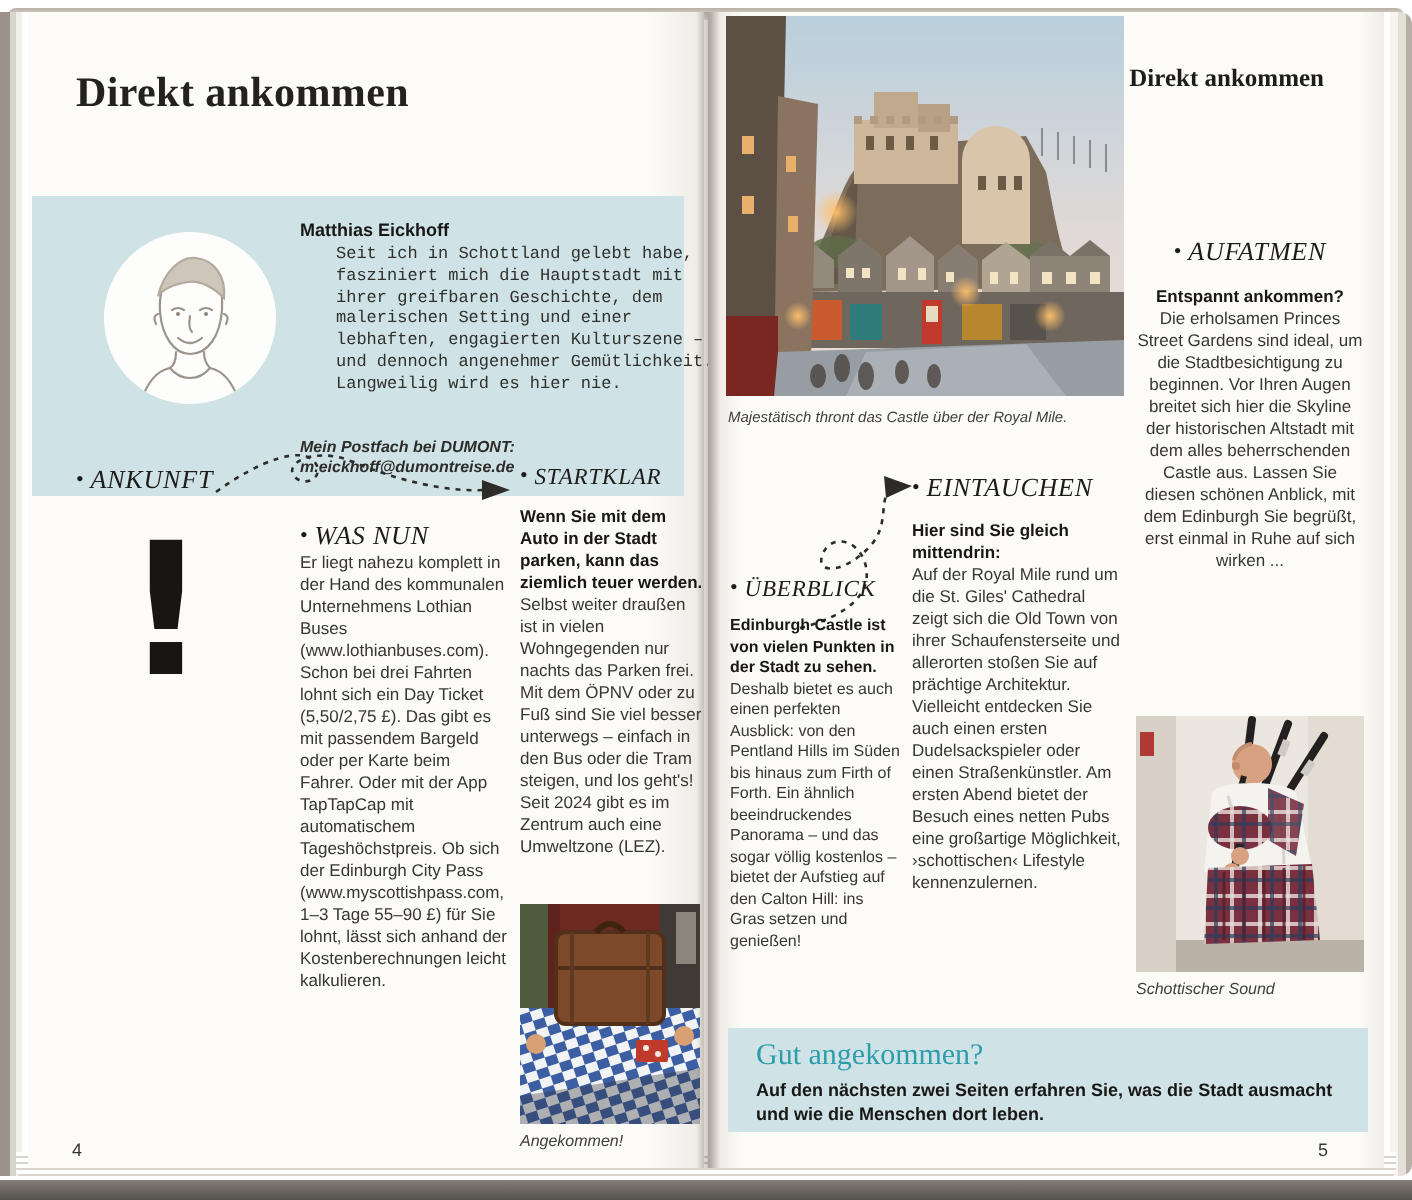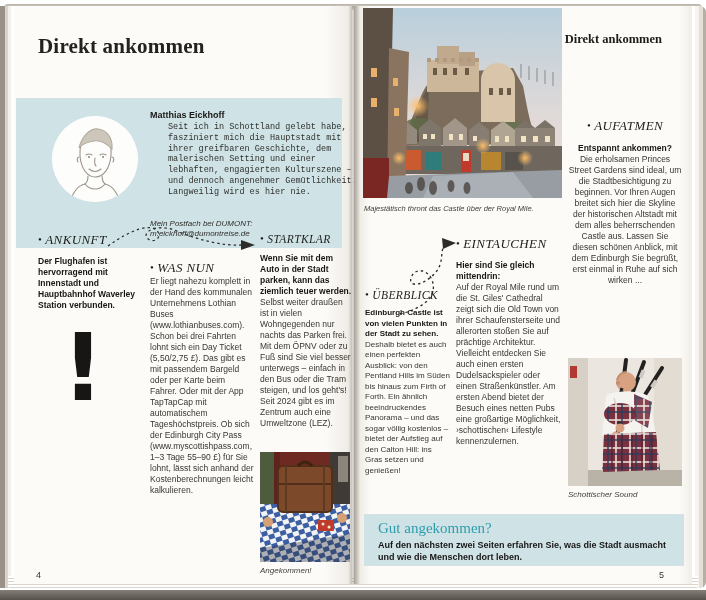--- a/index.html
+++ b/index.html
@@ -31,21 +31,21 @@
   .kicker .bullet{font-style:normal;font-size:11px;vertical-align:1px;margin-right:3px;}
   .kicker-sm{font-size:11.5px;}
   .lead{font-size:8.5px;font-weight:700;line-height:11px;color:#181715;}
   .bodytext{font-size:8.5px;line-height:11px;color:#39362f;hyphens:auto;}
   .caption{font-style:italic;font-size:8px;color:#413e39;}
   .pagenum{font-size:9px;color:#39362f;}
   .author-box{position:absolute;left:2px;top:64px;width:326px;height:150px;background:#cfe3e7;margin-top:28px;}
   .author-name{font-size:9px;font-weight:700;color:#181715;}
   .author-bio{font-size:8.5px;line-height:10.8px;color:#30302c;}
   .author-cta{font-family:"Liberation Serif",serif;font-size:15.5px;color:#2d9dac;}
-  .author-contact{font-size:8px;font-weight:400;font-style:italic;line-height:10px;color:#2e2c28;}
+  .author-contact{font-size:8px;font-weight:700;font-style:italic;line-height:10px;color:#2e2c28;}
   .avatar{position:absolute;left:36px;top:18px;width:86px;height:86px;border-radius:50%;background:#fdfdfc;overflow:hidden;}
   .excl{font-family:"DejaVu Sans",sans-serif;font-weight:700;font-size:92px;line-height:.95;color:#171614;}
   .footer-box{position:absolute;left:10px;top:508px;width:320px;height:52px;background:#cfe3e7;}
   .footer-head{font-family:"Liberation Serif",serif;font-size:15px;color:#2d9dac;}
   .footer-text{font-size:9px;font-weight:700;line-height:11.5px;color:#181715;}
   .photo{position:absolute;overflow:hidden;}
   svg{display:block;}
 </style>
 </head>
 <body>
@@ -87,21 +87,20 @@
       <div class="abs author-contact" style="left:134px;top:131px;">m.eickhoff@dumontreise.de</div>
     </div>
 
     <svg class="abs" style="left:86px;top:212px;" width="166" height="46">
       <path d="M8,28 C30,12 52,4 58,14 C62,21 52,26 47,20 C42,13 58,6 74,12 C98,22 122,28 142,27" fill="none" stroke="#2e2c29" stroke-width="1.3" stroke-dasharray="2.5,3"></path>
       <polygon points="141,22 155,27 141,32" fill="#2e2c29"></polygon>
     </svg>
 
     <div class="abs" style="left:24px;top:226px;width:104px;">
       <div class="kicker"><span class="bullet">•</span><span>ANKUNFT</span></div>
-      <div class="lead" style="margin-top:8px;">Der Flughafen ist hervorragend mit Innenstadt und Hauptbahnhof Waverley Station verbunden.</div>
       <div class="excl" style="margin-top:14px;margin-left:24px;">!</div>
     </div>
 
     <div class="abs" style="left:136px;top:254px;width:104px;">
       <div class="kicker"><span class="bullet">•</span><span>WAS NUN</span></div>
       <div class="bodytext">Er liegt nahezu komplett in der Hand des kommunalen Unternehmens Lothian Buses (www.lothianbuses.com). Schon bei drei Fahrten lohnt sich ein Day Ticket (5,50/2,75 £). Das gibt es mit passendem Bargeld oder per Karte beim Fahrer. Oder mit der App TapTapCap mit automatischem Tageshöchstpreis. Ob sich der Edinburgh City Pass (www.myscottishpass.com, 1–3 Tage 55–90 £) für Sie lohnt, lässt sich anhand der Kostenberechnungen leicht kalkulieren.</div>
     </div>
 
     <div class="abs" style="left:246px;top:226px;width:92px;">
       <div class="kicker kicker-sm"><span class="bullet">•</span><span>STARTKLAR</span></div>

